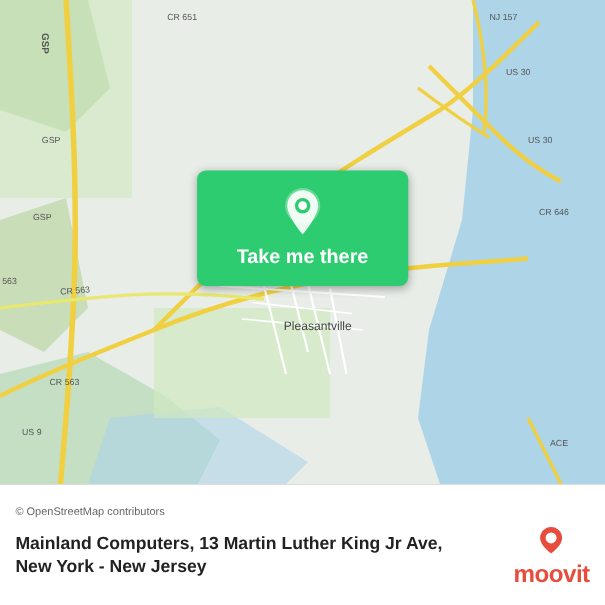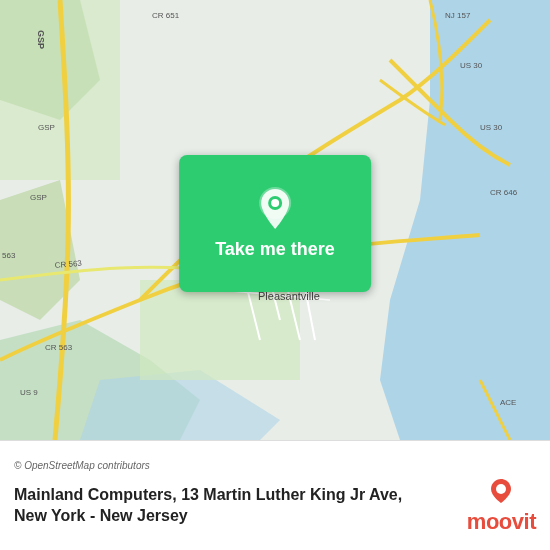--- a/index.html
+++ b/index.html
@@ -28,21 +28,21 @@
     
     #take-me-there-btn {
       position: absolute;
       top: 155px;
       left: 50%;
       transform: translateX(-50%);
       background-color: #2ecc71;
       color: white;
       border: none;
       border-radius: 8px;
-      padding: 32px 36px;
+      padding: 16px 36px;
       font-size: 18px;
       font-weight: bold;
       cursor: pointer;
       display: flex;
       flex-direction: column;
       align-items: center;
       gap: 8px;
       min-width: 178px;
       box-shadow: 0 2px 8px rgba(0,0,0,0.3);
       z-index: 10;
@@ -62,21 +62,20 @@
       flex-direction: column;
       justify-content: center;
       padding: 8px 14px 4px 14px;
       border-top: 1px solid #ddd;
     }
 
     #copyright-line {
       font-size: 10px;
       color: #666;
       margin-bottom: 6px;
-      font-style: italic;
     }
 
     #location-info {
       display: flex;
       align-items: center;
       justify-content: space-between;
       gap: 10px;
     }
 
     #location-text {

